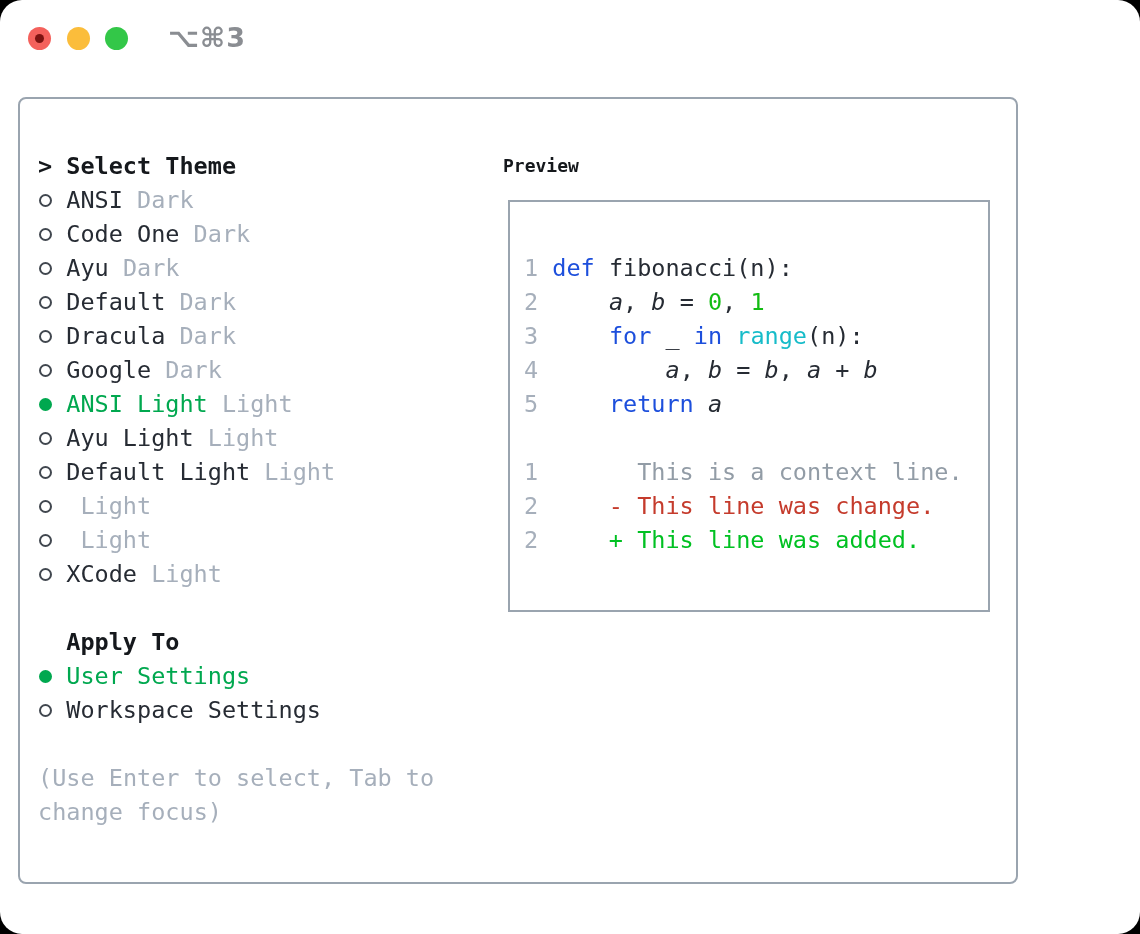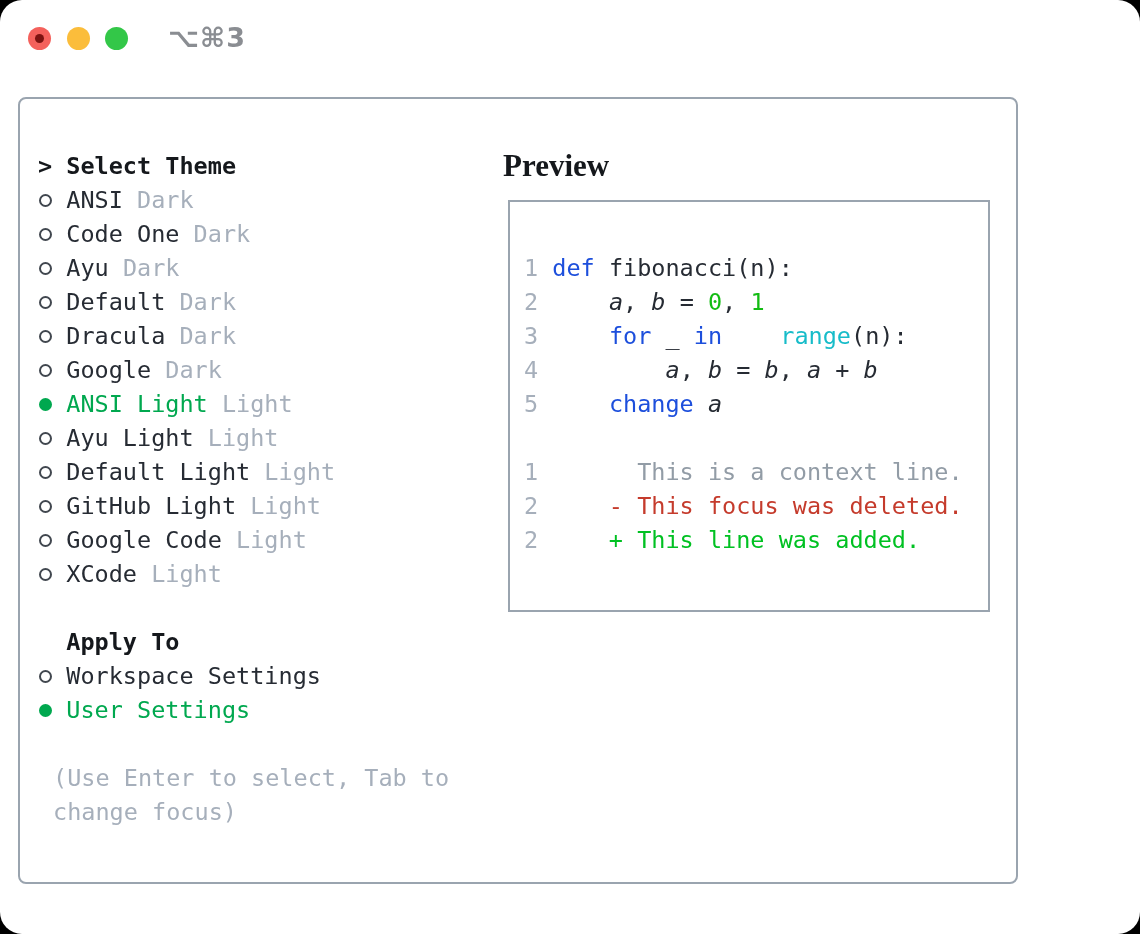--- a/index.html
+++ b/index.html
@@ -30,35 +30,35 @@
   .marker{display:inline-flex;width:1ch;justify-content:center;align-items:center;flex:none;}
   .caret{font-weight:bold;color:var(--title);}
   .circle{width:13px;height:13px;border-radius:50%;border:2px solid var(--circle);box-sizing:border-box;}
   .circle.sel{background:var(--green);border-color:var(--green);}
   .gap1{width:1ch;flex:none;}
   .hdr{font-weight:bold;color:var(--title);}
   .subhdr{color:var(--title);font-weight:bold;}
   .muted{color:var(--muted);}
   .selname{color:var(--green);}
   .blankrow{height:34px;}
-  .helpline{height:34px;line-height:34px;color:var(--muted);white-space:pre;margin-left:15px;}
+  .helpline{height:34px;line-height:34px;color:var(--muted);white-space:pre;}
   
-  .preview-label{position:absolute;left:483px;top:50px;height:34px;line-height:34px;font-size:31px;font-weight:bold;color:var(--title);font-family:Liberation Serif, serif;}
+  .preview-label{position:absolute;left:483px;top:50px;height:34px;line-height:34px;font-size:18px;font-weight:bold;color:var(--title);}
   .preview-box{
     position:absolute;left:488px;top:101px;width:478px;height:408px;
     border:2px solid var(--border);background:#fff;box-sizing:content-box;
   }
   .codeblock{position:absolute;left:14px;font-size:23.5px;line-height:34px;}
   .codeblock.top{top:49px;}
   .codeblock.diff{top:253px;}
   .cl{display:flex;height:34px;line-height:34px;white-space:pre;}
   .ln{display:inline-block;width:1ch;flex:none;color:var(--muted);margin-right:1ch;}
   .seg-fg{color:var(--fg);}
   .seg-kw{color:var(--kw);}
-  .seg-fn{color:var(--fn);margin-left:44px;}
+  .seg-fn{color:var(--fn);}
   .seg-num{color:var(--lit);}
   .seg-var{color:var(--fg);font-style:italic;}
   .seg-ctx{color:var(--ctx);}
   .seg-del{color:var(--del);}
   .seg-add{color:var(--add);}
 </style>
 </head>
 <body>
 
 <div class="window">
@@ -79,50 +79,50 @@
       <div id="themes-container">
           <div class="row"><span class="marker"><i class="circle"></i></span><span class="gap1"> </span><span class="">ANSI</span><span class="muted"> Dark</span></div>
           <div class="row"><span class="marker"><i class="circle"></i></span><span class="gap1"> </span><span class="">Code One</span><span class="muted"> Dark</span></div>
           <div class="row"><span class="marker"><i class="circle"></i></span><span class="gap1"> </span><span class="">Ayu</span><span class="muted"> Dark</span></div>
           <div class="row"><span class="marker"><i class="circle"></i></span><span class="gap1"> </span><span class="">Default</span><span class="muted"> Dark</span></div>
           <div class="row"><span class="marker"><i class="circle"></i></span><span class="gap1"> </span><span class="">Dracula</span><span class="muted"> Dark</span></div>
           <div class="row"><span class="marker"><i class="circle"></i></span><span class="gap1"> </span><span class="">Google</span><span class="muted"> Dark</span></div>
           <div class="row"><span class="marker"><i class="circle sel"></i></span><span class="gap1"> </span><span class="selname">ANSI Light</span><span class="muted"> Light</span></div>
           <div class="row"><span class="marker"><i class="circle"></i></span><span class="gap1"> </span><span class="">Ayu Light</span><span class="muted"> Light</span></div>
           <div class="row"><span class="marker"><i class="circle"></i></span><span class="gap1"> </span><span class="">Default Light</span><span class="muted"> Light</span></div>
-          <div class="row"><span class="marker"><i class="circle"></i></span><span class="gap1"> </span><span class="">GitHub Light</span><span class="muted"> Light</span></div>
-          <div class="row"><span class="marker"><i class="circle"></i></span><span class="gap1"> </span><span class="">Google Code</span><span class="muted"> Light</span></div>
+          <div class="row"><span class="marker"><i class="circle"></i></span><span class="gap1"> </span><span class="muted"> Light</span></div>
+          <div class="row"><span class="marker"><i class="circle"></i></span><span class="gap1"> </span><span class="muted"> Light</span></div>
           <div class="row"><span class="marker"><i class="circle"></i></span><span class="gap1"> </span><span class="">XCode</span><span class="muted"> Light</span></div>
         </div>
       <div class="blankrow"></div>
       <div class="row">
         <span class="marker"> </span><span class="gap1"> </span><span class="subhdr">Apply To</span>
       </div>
       <div id="apply-container">
+          <div class="row"><span class="marker"><i class="circle sel"></i></span><span class="gap1"> </span><span class="selname">User Settings</span></div>
           <div class="row"><span class="marker"><i class="circle"></i></span><span class="gap1"> </span><span class="">Workspace Settings</span></div>
-          <div class="row"><span class="marker"><i class="circle sel"></i></span><span class="gap1"> </span><span class="selname">User Settings</span></div>
         </div>
       <div class="blankrow"></div>
       <div id="help-container">
           <div class="helpline">(Use Enter to select, Tab to</div>
           <div class="helpline">change focus)</div>
         </div>
     </div>
 
     <div class="preview-label">Preview</div>
 
     <div class="preview-box">
       <div class="codeblock top" id="code-container">
           <div class="cl"><span class="ln">1</span><span class="seg-kw">def</span><span class="seg-fg"> fibonacci(n):</span></div>
           <div class="cl"><span class="ln">2</span><span class="seg-fg">    </span><span class="seg-var">a</span><span class="seg-fg">, </span><span class="seg-var">b</span><span class="seg-fg"> = </span><span class="seg-num">0</span><span class="seg-fg">, </span><span class="seg-num">1</span></div>
           <div class="cl"><span class="ln">3</span><span class="seg-fg">    </span><span class="seg-kw">for</span><span class="seg-fg"> _ </span><span class="seg-kw">in</span><span class="seg-fg"> </span><span class="seg-fn">range</span><span class="seg-fg">(n):</span></div>
           <div class="cl"><span class="ln">4</span><span class="seg-fg">        </span><span class="seg-var">a</span><span class="seg-fg">, </span><span class="seg-var">b</span><span class="seg-fg"> = </span><span class="seg-var">b</span><span class="seg-fg">, </span><span class="seg-var">a</span><span class="seg-fg"> + </span><span class="seg-var">b</span></div>
-          <div class="cl"><span class="ln">5</span><span class="seg-fg">    </span><span class="seg-kw">change</span><span class="seg-fg"> </span><span class="seg-var">a</span></div>
+          <div class="cl"><span class="ln">5</span><span class="seg-fg">    </span><span class="seg-kw">return</span><span class="seg-fg"> </span><span class="seg-var">a</span></div>
         </div>
       <div class="codeblock diff" id="diff-container">
           <div class="cl"><span class="ln">1</span><span class="seg-ctx">      This is a context line.</span></div>
-          <div class="cl"><span class="ln">2</span><span class="seg-del">    - This focus was deleted.</span></div>
+          <div class="cl"><span class="ln">2</span><span class="seg-del">    - This line was change.</span></div>
           <div class="cl"><span class="ln">2</span><span class="seg-add">    + This line was added.</span></div>
         </div>
     </div>
 
   </div>
 </div>
 
 </body></html>

